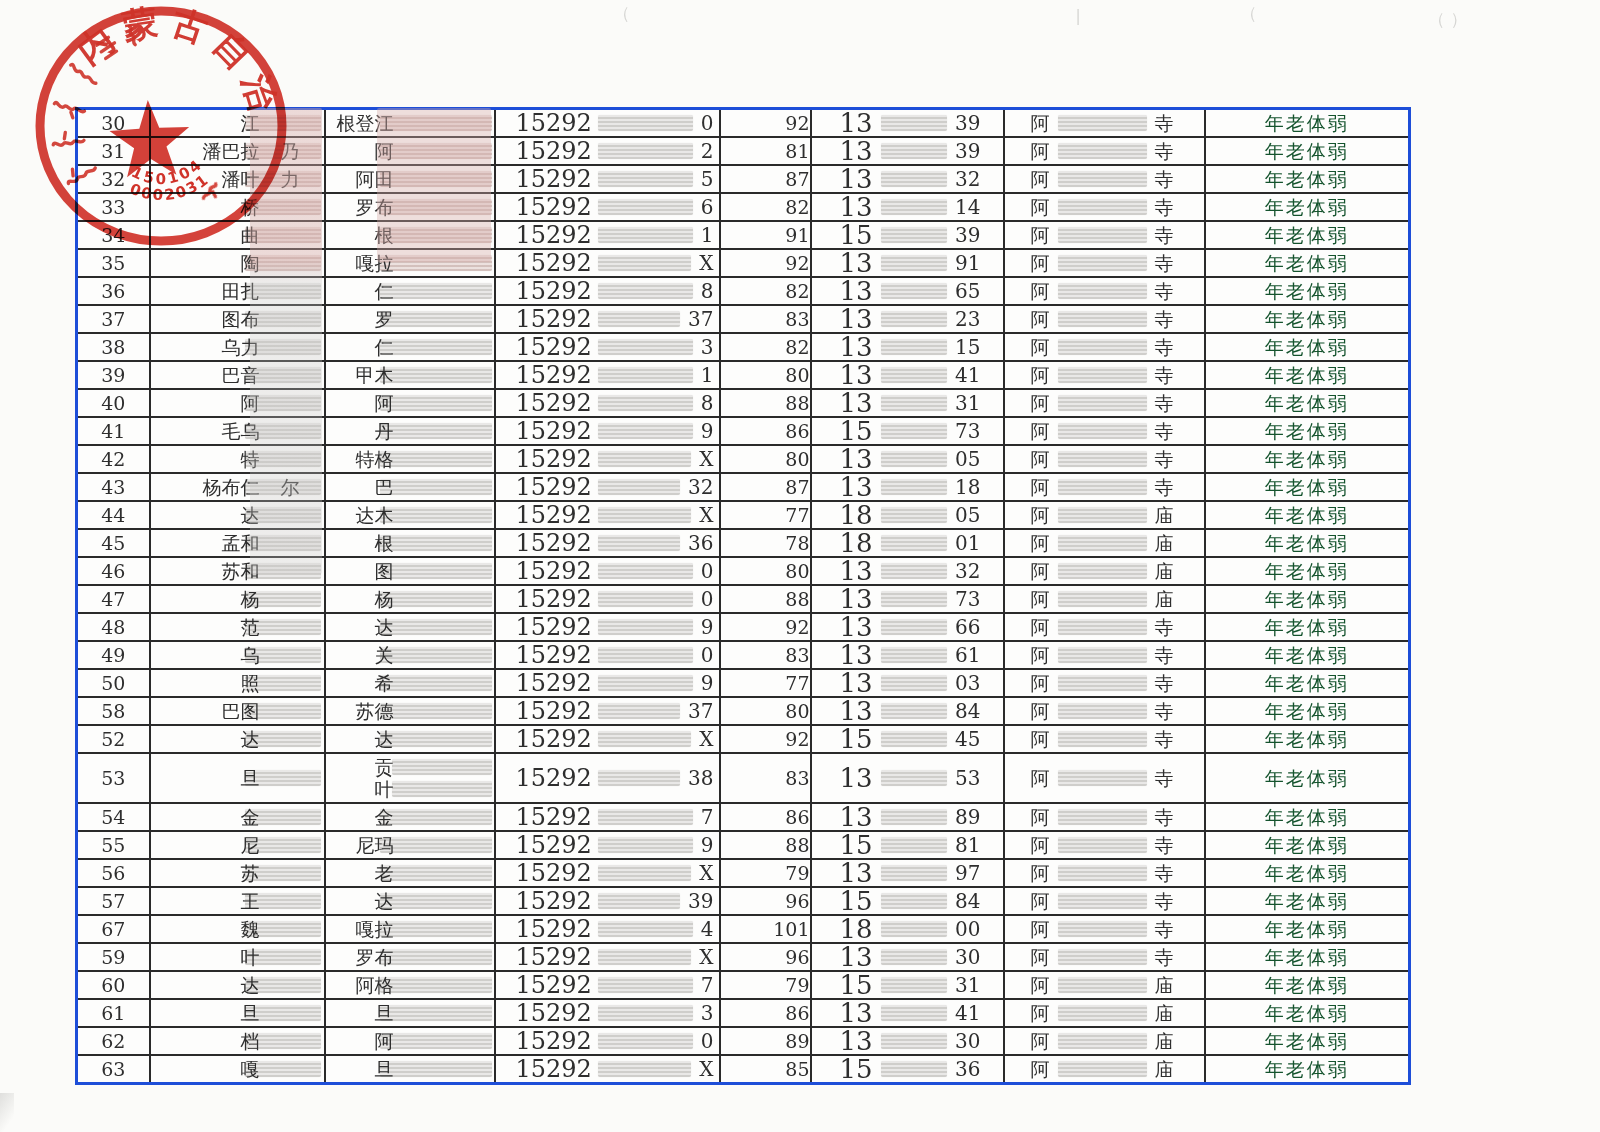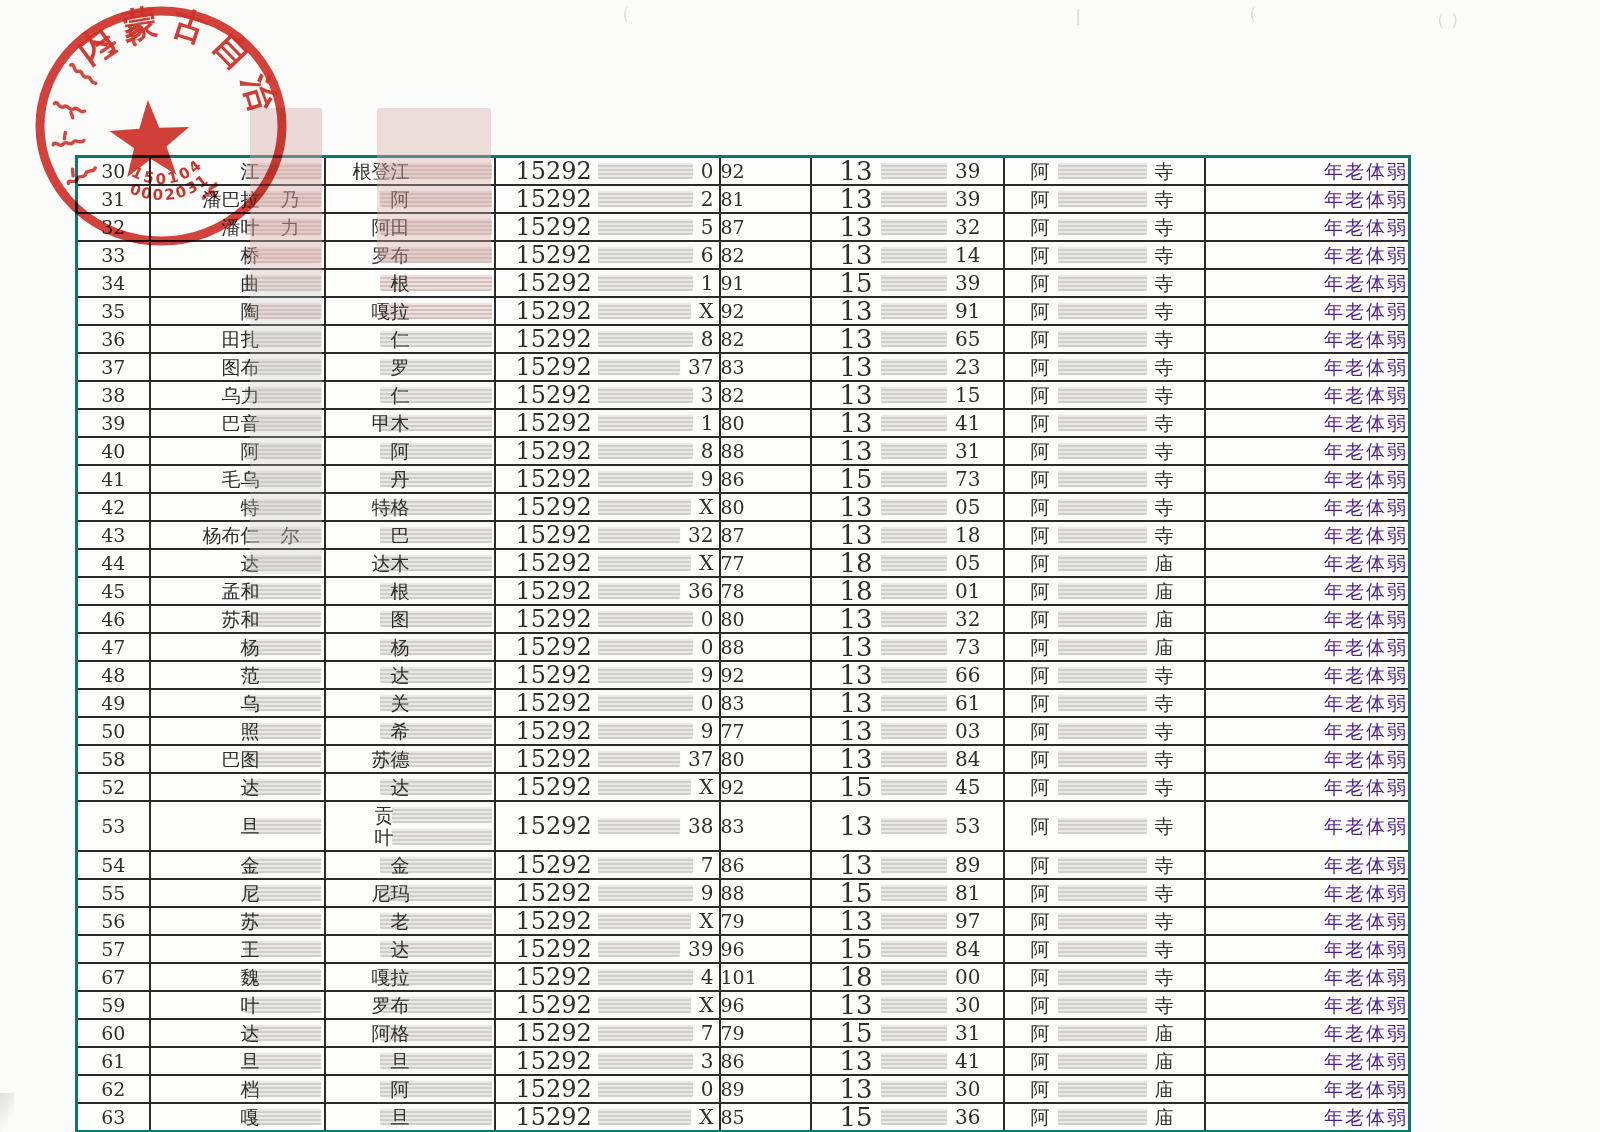--- a/index.html
+++ b/index.html
@@ -3,37 +3,37 @@
 <meta charset="utf-8">
 <style>
   html,body{margin:0;padding:0;}
   .page{position:relative;width:1600px;height:1132px;background:#fbfbf9;overflow:hidden;
         font-family:"DejaVu Serif","Liberation Serif",serif;color:#2e2e2e;}
   
   table.roster{position:absolute;left:75px;top:107px;width:1333px;border-collapse:collapse;
                table-layout:fixed;background:#fdfdfc;}
   table.roster td{border:2px solid #2a2a2a;height:24px;padding:0;font-size:19px;line-height:1;
                   overflow:hidden;white-space:nowrap;vertical-align:middle;}
-  table.roster{border:3px solid #0f766e;margin-top:48px;}
+  table.roster{border:3px solid #1d4ed8;}
   tr.tall td{height:48px;}
   td.c-num{text-align:center;font-size:20px;}
-  td.c-st{text-align:right;letter-spacing:2px;color:#4c1d95;}
-  td.c-age{text-align:left;font-size:20px;}
+  td.c-st{text-align:center;letter-spacing:2px;color:#14532d;}
+  td.c-age{text-align:right;font-size:20px;}
   
   .blk{display:inline-block;height:16px;border-radius:2px;background:#d7d6d3;
        background-image:repeating-linear-gradient(180deg,rgba(255,255,255,.45) 0 2px,rgba(0,0,0,.04) 2px 4px);
        box-shadow:0 0 1px rgba(0,0,0,.12);}
   .blk.pink{background-color:#dcc8c4;}
   
   td.c-n1,td.c-n2{position:relative;}
   td.c-n1 .blk{position:absolute;right:3px;top:50%;transform:translateY(-50%);width:76px;}
   td.c-n1 .pre{position:absolute;right:64px;top:50%;transform:translateY(-50%);z-index:1;}
   td.c-n1 .suf{position:absolute;right:24px;top:50%;transform:translateY(-50%);z-index:2;color:#3a3a3a;}
   td.c-n2 .blk{position:absolute;right:2px;top:50%;transform:translateY(-50%);width:112px;}
-  td.c-n2 .pre{position:absolute;right:84px;top:50%;transform:translateY(-50%);z-index:1;}
+  td.c-n2 .pre{position:absolute;right:100px;top:50%;transform:translateY(-50%);z-index:1;}
   
   td.c-n2.two{white-space:normal;}
   td.c-n2.two .mini{position:relative;height:22px;}
   td.c-n2.two .mini .pre{right:100px;}
   td.c-n2.two .mini .blk{width:100px;}
   
   td.c-id,td.c-ph,td.c-loc{vertical-align:middle;}
   .flexcell{display:flex;align-items:center;height:100%;}
   td.c-id .pre{margin-left:20px;font-size:24px;}
   td.c-id .blk{flex:1;margin:0 8px 0 6px;}

